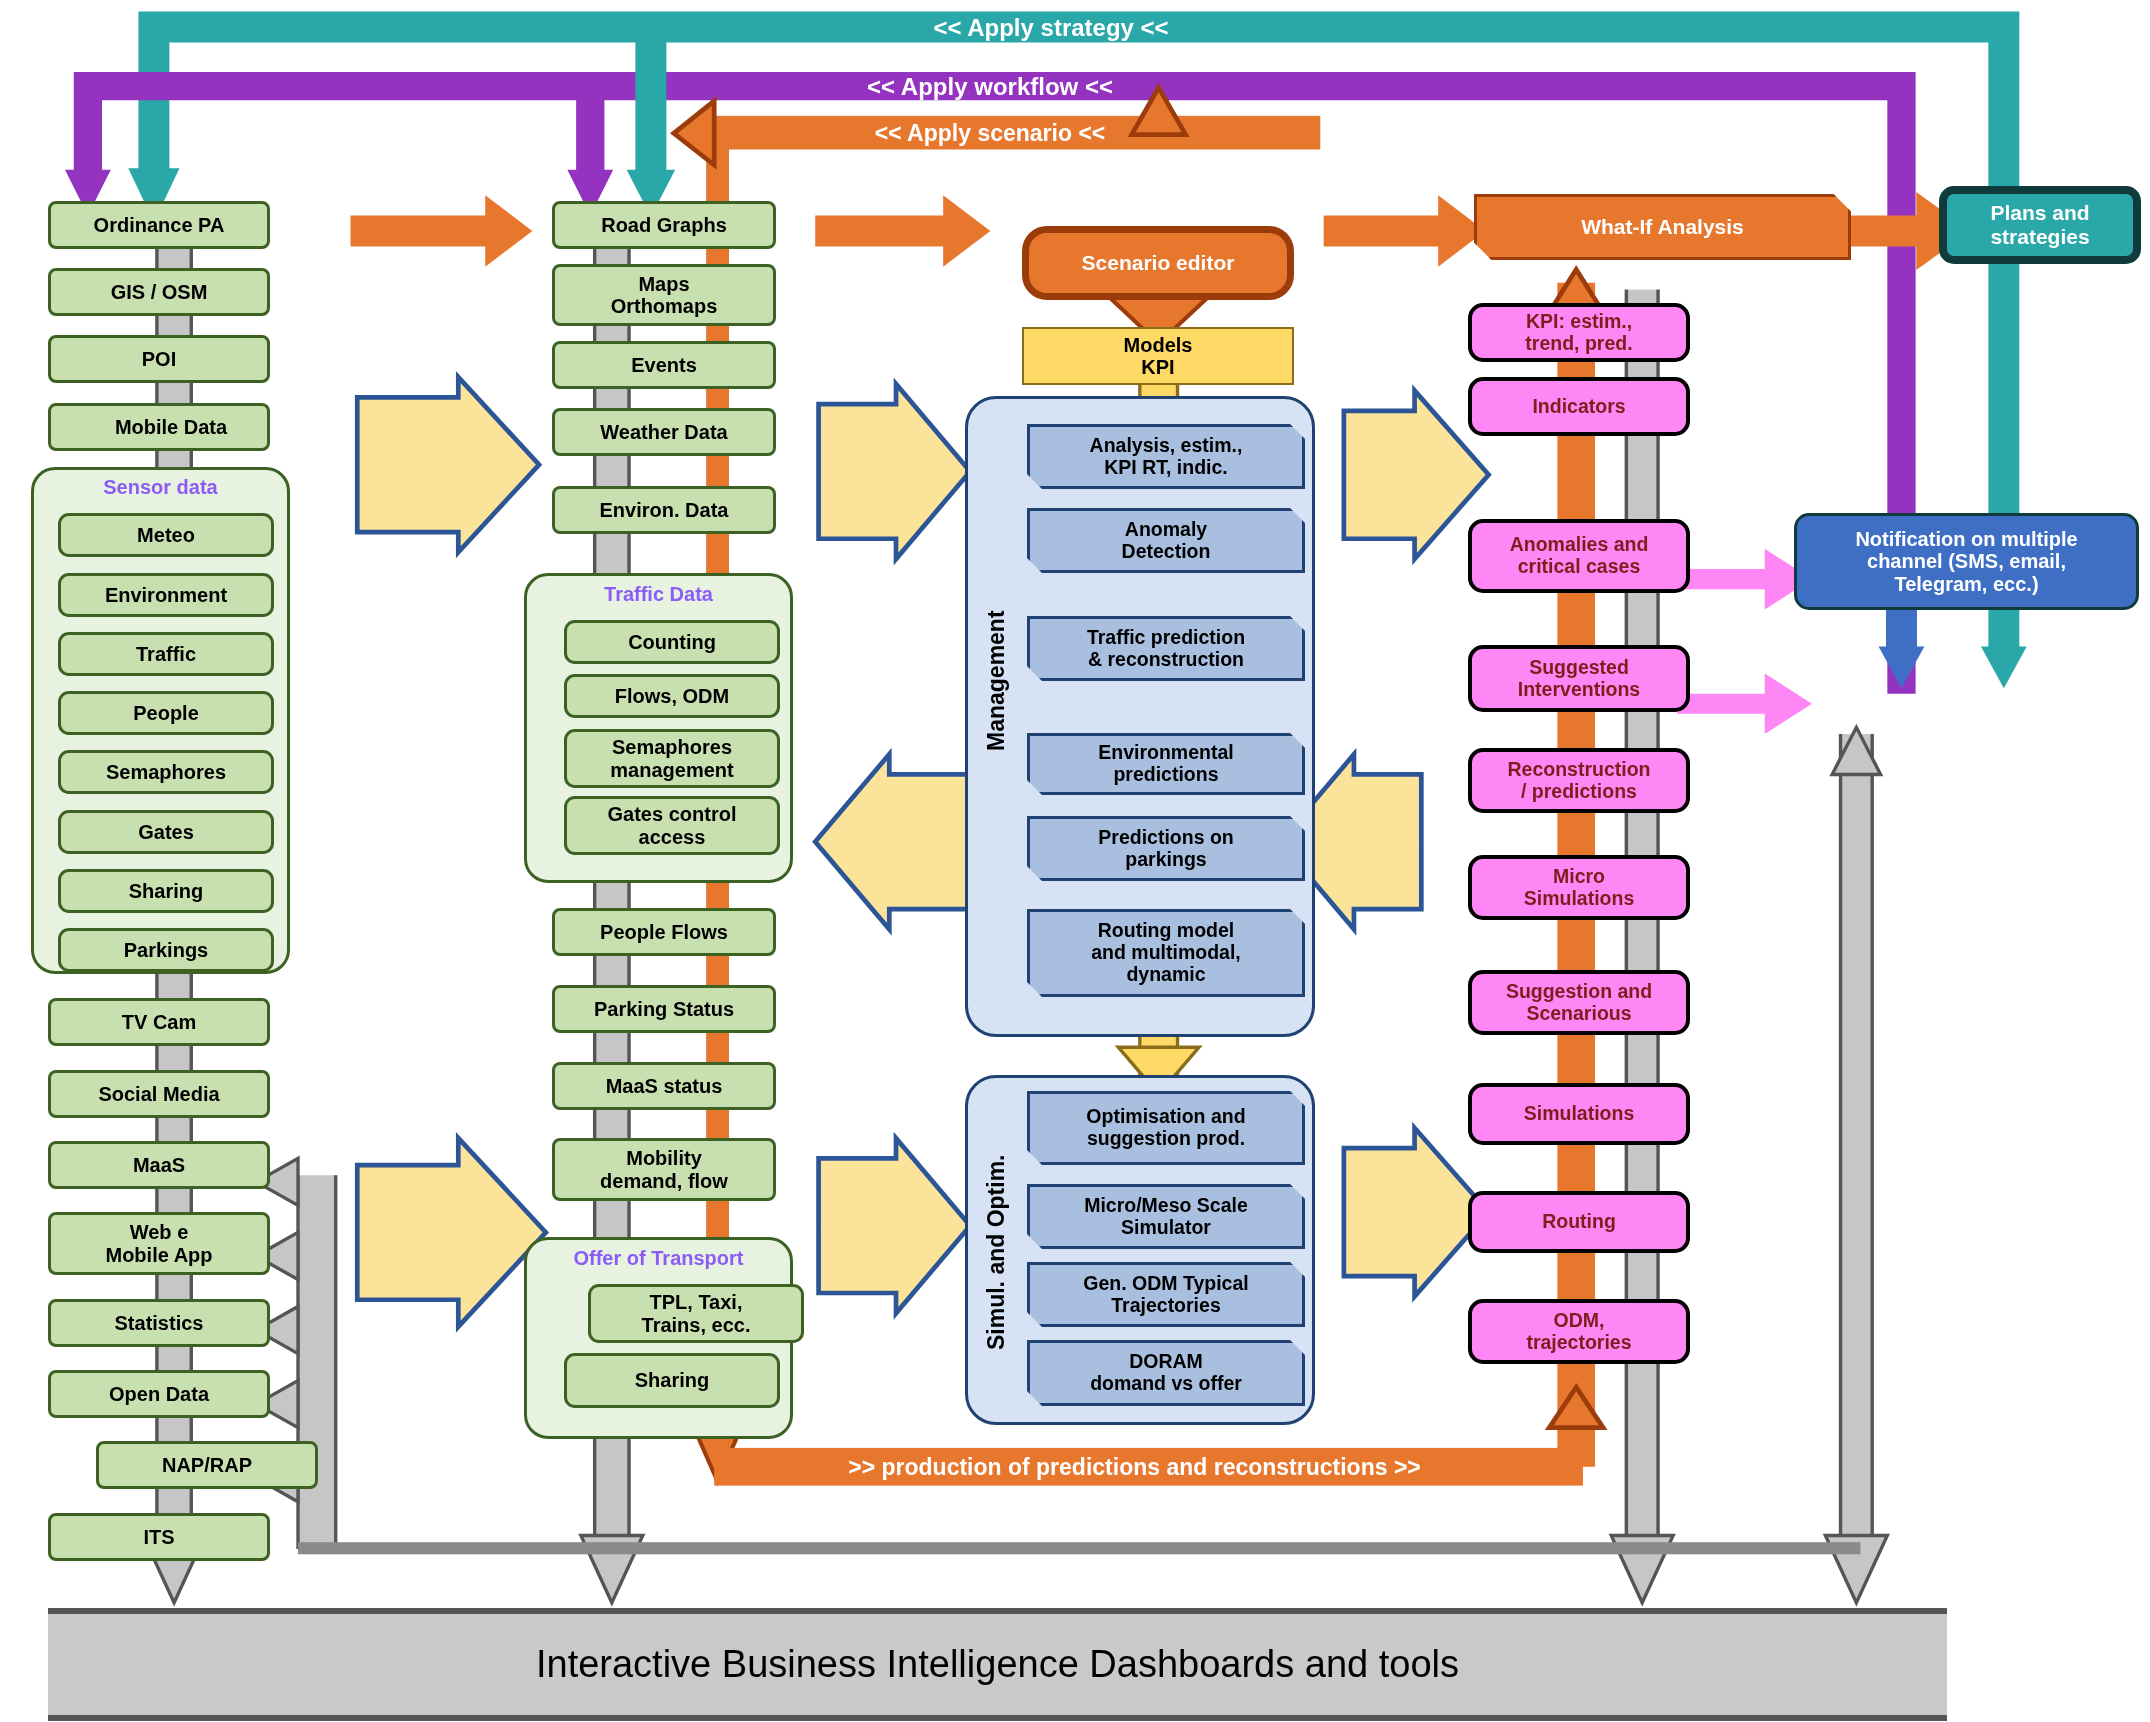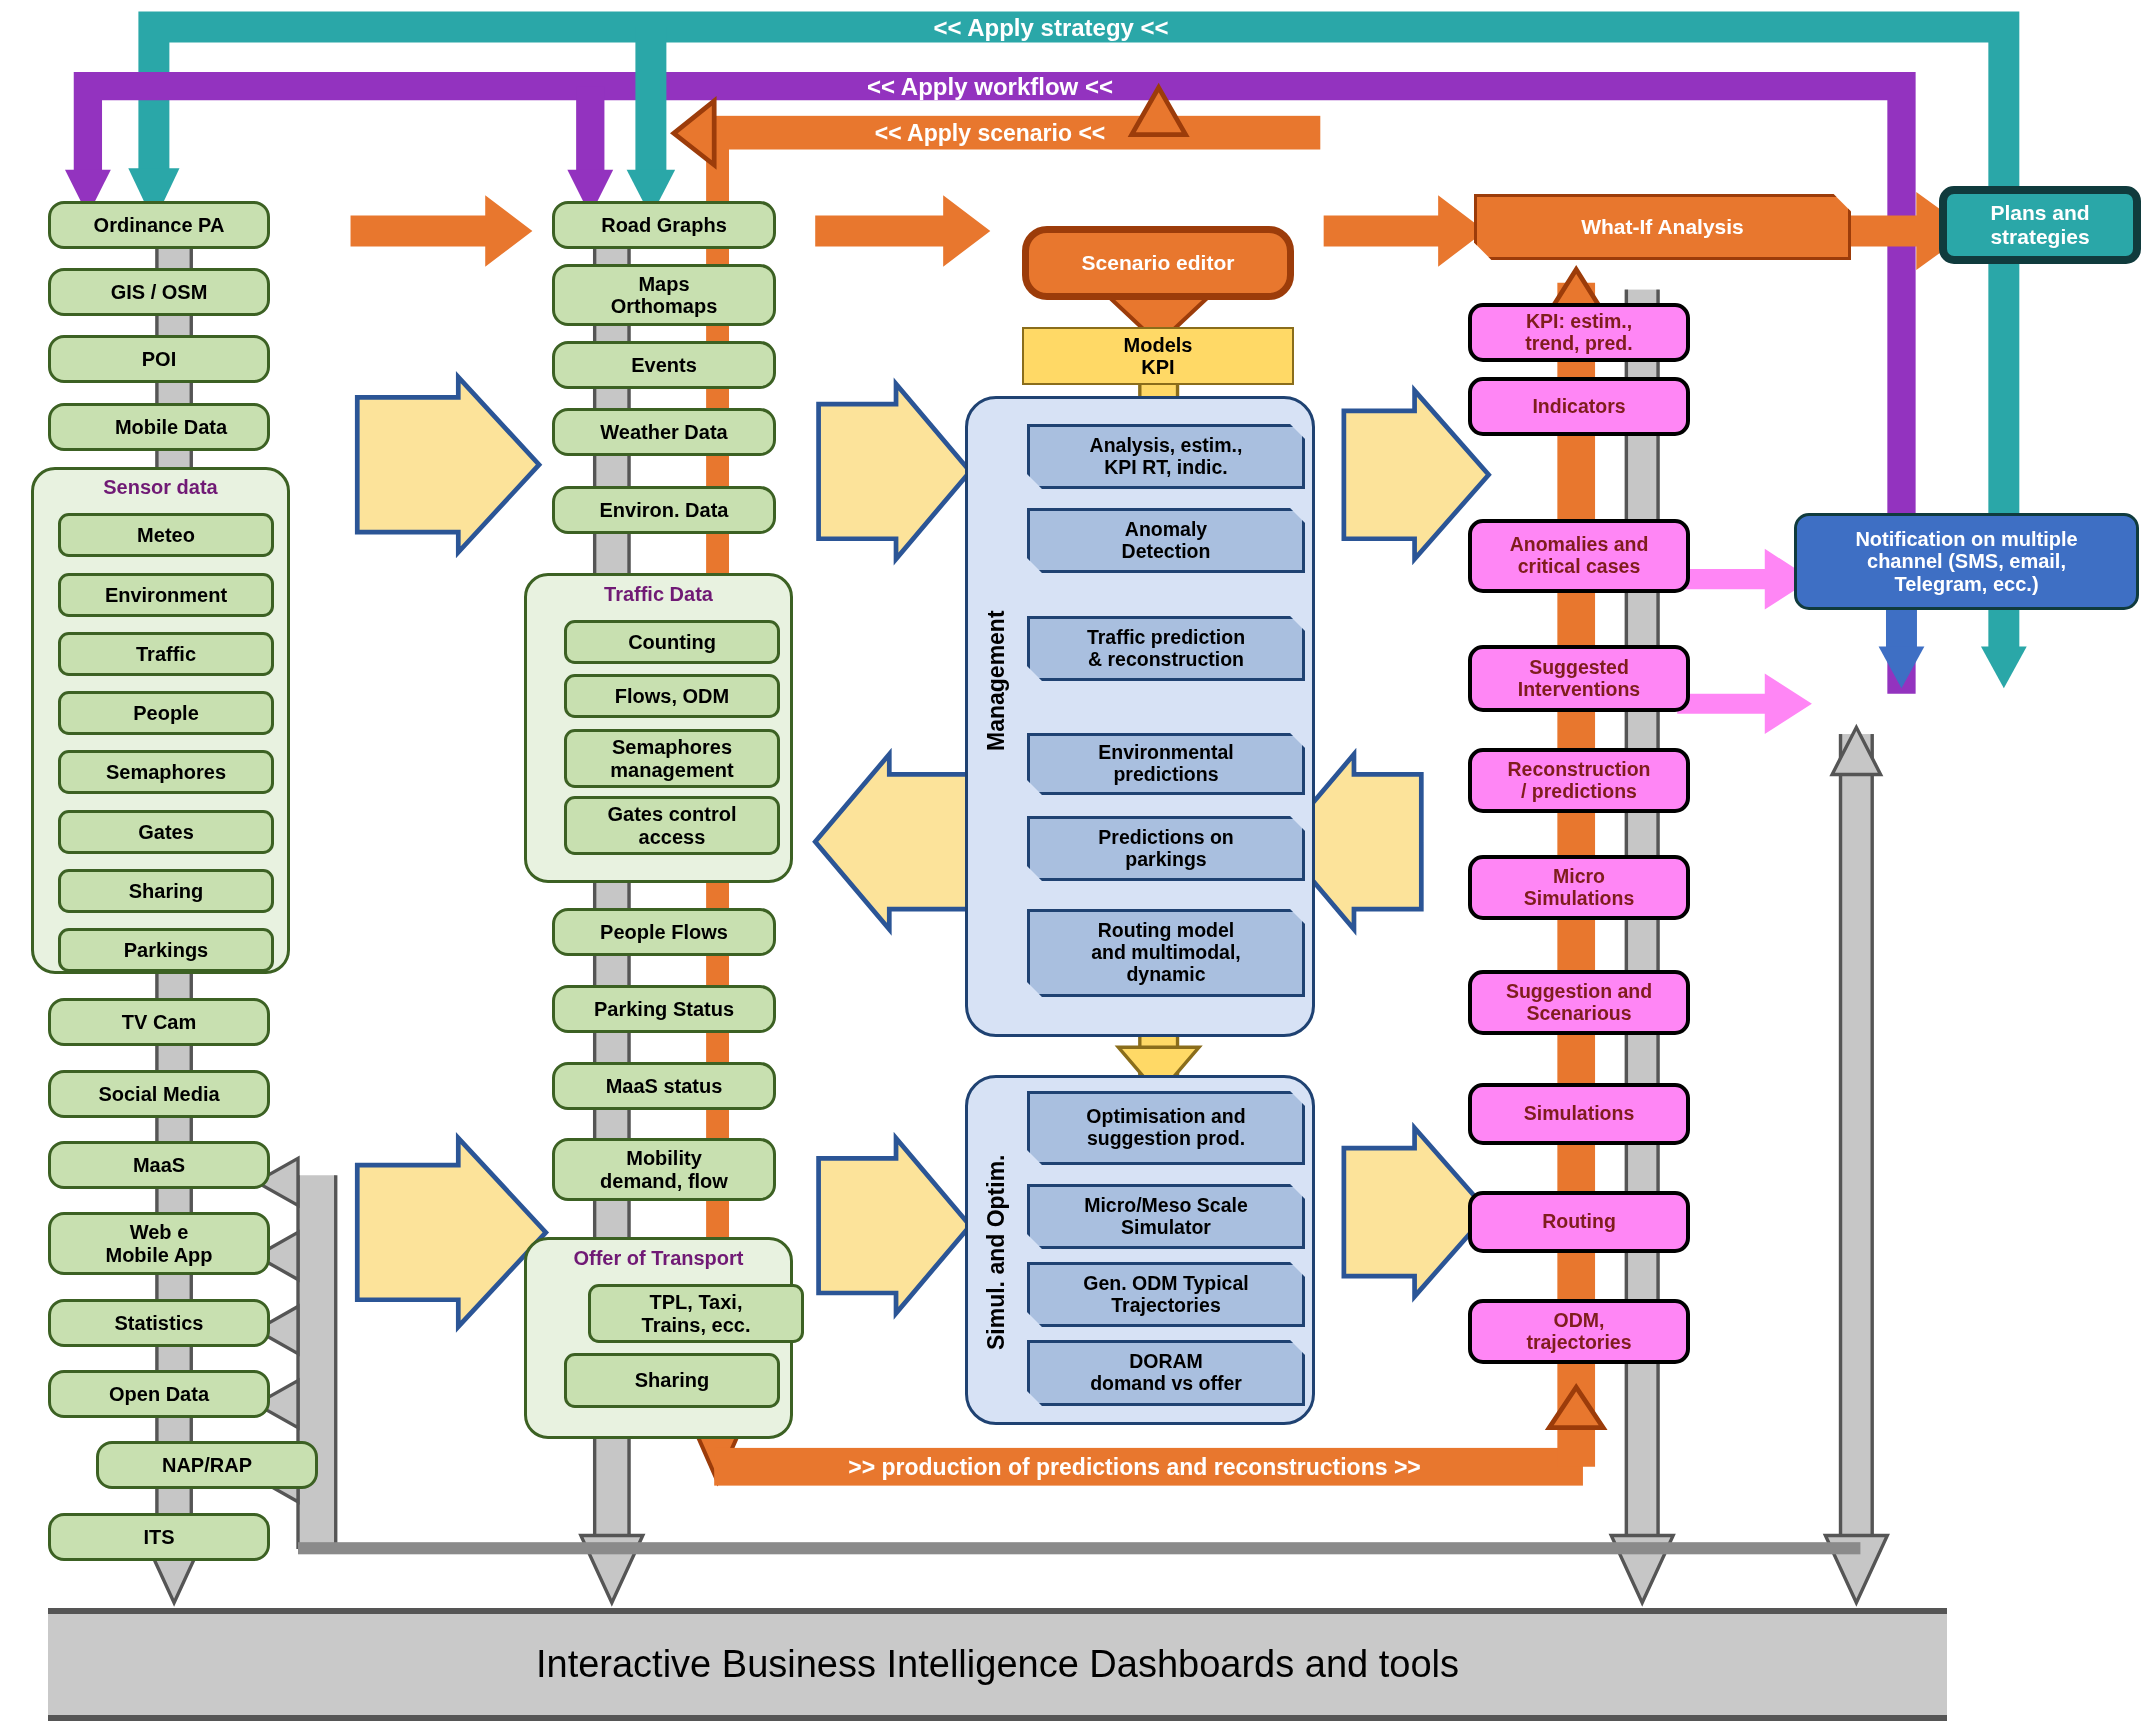--- a/index.html
+++ b/index.html
@@ -4,25 +4,25 @@
 <style>
   html,body{margin:0;padding:0;background:#fff;}
   body{font-family:"Liberation Sans",sans-serif;}
   #stage{position:relative;width:2151px;height:1722px;background:#fff;overflow:hidden;}
 
   
   .box{position:absolute;box-sizing:border-box;display:flex;align-items:center;
        justify-content:center;text-align:center;line-height:1.12;}
 
   
-  .green{background:#c8e0b0;border:3.4px solid #3c6123;border-radius:16px;
+  .green{background:#c8e0b0;border:3.4px solid #3c6123;border-radius:8px;
          color:#000;font-weight:bold;font-size:20px;}
   .green-grp{background:#e8f2e0;border:3.4px solid #3c6123;border-radius:24px;}
   .grp-title{position:absolute;left:0;right:0;text-align:center;font-weight:bold;
-             font-size:20px;color:#701a75;}
+             font-size:20px;color:#8b5cf6;}
   .green-in{background:#c8e0b0;border:3.4px solid #3c6123;border-radius:10.8px;
             color:#000;font-weight:bold;font-size:20px;}
 
   
   .blue-grp{background:#d7e2f5;border:3.4px solid #1f4272;border-radius:31px;}
   .blue{background:#a9bfdf;border:3.4px solid #1f4272;color:#000;font-weight:bold;font-size:19.5px;
         clip-path:polygon(0 0, calc(100% - 15px) 0, 100% 15px, 100% 100%, 15px 100%, 0 calc(100% - 15px));}
   .vlabel{position:absolute;writing-mode:vertical-rl;transform:rotate(180deg);
           font-weight:bold;font-size:23px;color:#000;display:flex;align-items:center;justify-content:center;}
 

